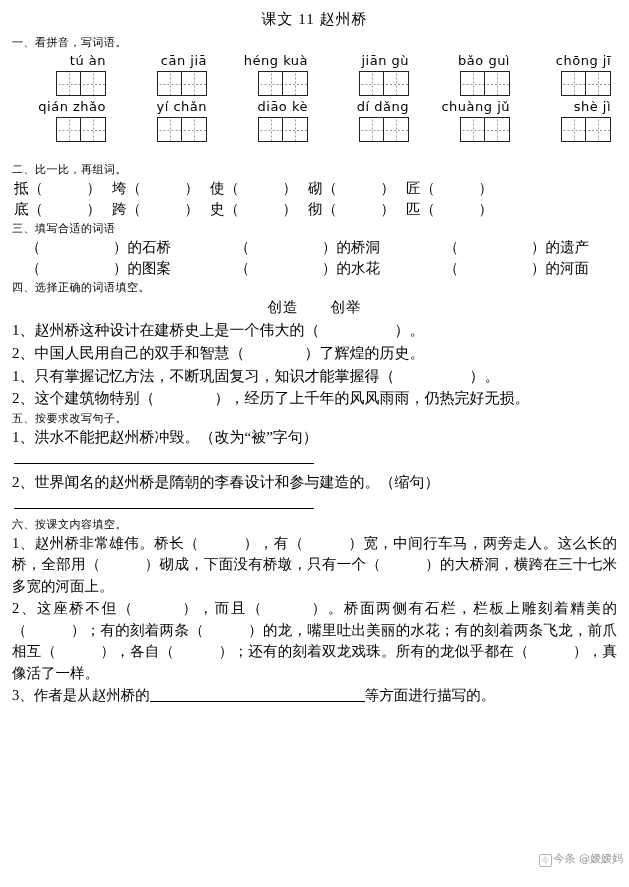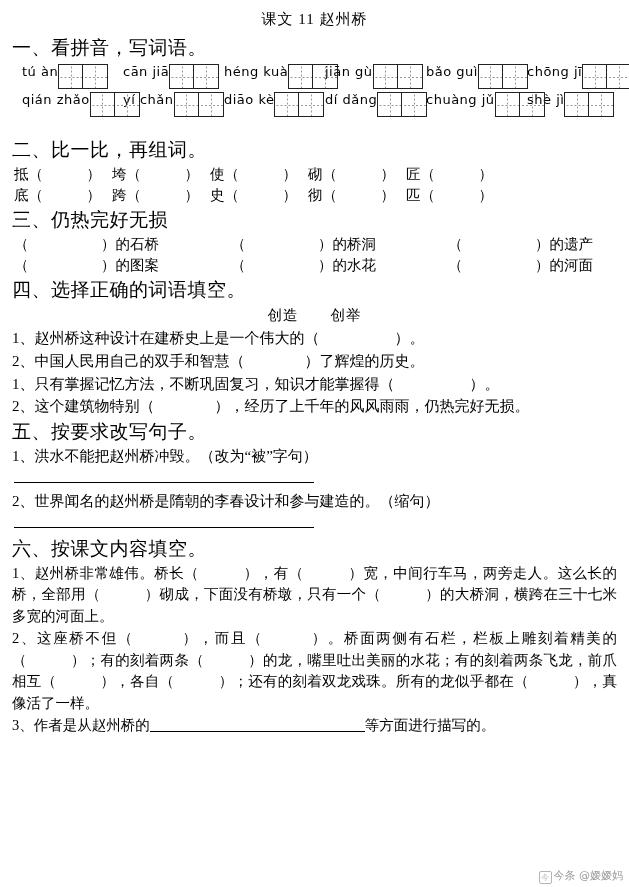--- a/index.html
+++ b/index.html
@@ -23,41 +23,41 @@
     padding: 8px 12px 0 12px;
   }
   .title {
     text-align: center;
     font-size: 15px;
     font-weight: normal;
     letter-spacing: 1px;
     margin: 2px 0 6px 0;
   }
   .sec {
-    font-size: 19px;
+    font-size: 11px;
     margin: 1px 0 1px 0;
     letter-spacing: 0.5px;
   }
   .line {
     font-size: 15px;
     margin: 1px 0;
     line-height: 1.45;
   }
   
   .pyrow {
     display: flex;
     justify-content: space-between;
     margin: 3px 0 0 0;
     padding: 0 6px 0 10px;
   }
   .pycell {
     width: 84px;
     display: flex;
-    flex-direction: row;
-    align-items: flex-start;
+    flex-direction: column;
+    align-items: flex-end;
   }
   .py {
     font-family: "DejaVu Sans", sans-serif;
     font-size: 13px;
     margin-bottom: 3px;
     white-space: nowrap;
     letter-spacing: 0.5px;
   }
   .grid {
     display: flex;
@@ -96,21 +96,21 @@
     padding-left: 2px;
   }
   .cmpitem {
     width: 98px;
     white-space: nowrap;
   }
   
   .fillrow {
     display: flex;
     font-size: 14.5px;
-    margin: 2px 0;
+    margin: 2px 12px;
     padding-left: 2px;
     gap: 48px;
   }
   .fillitem {
     width: 196px;
     white-space: nowrap;
   }
   .center-words {
     text-align: center;
     font-size: 14.5px;
@@ -133,21 +133,21 @@
   .uline {
     display: inline-block;
     border-bottom: 1px solid #000;
     width: 215px;
     height: 14px;
     vertical-align: -2px;
   }
   .watermark {
     position: absolute;
     right: 6px;
-    bottom: 3px;
+    bottom: 20px;
     font-size: 11px;
     color: #9a9a9a;
     font-family: "DejaVu Sans", sans-serif;
   }
   .wm-logo {
     display: inline-block;
     width: 11px;
     height: 11px;
     border: 1px solid #b5b5b5;
     border-radius: 2px;
@@ -267,21 +267,21 @@
     <div class="cmpitem">匠（　　　）</div>
   </div>
   <div class="cmprow">
     <div class="cmpitem">底（　　　）</div>
     <div class="cmpitem">跨（　　　）</div>
     <div class="cmpitem">史（　　　）</div>
     <div class="cmpitem">彻（　　　）</div>
     <div class="cmpitem">匹（　　　）</div>
   </div>
 
-  <div class="sec">三、仍热完好无损</div>
+  <div class="sec">三、填写合适的词语</div>
   <div class="fillrow">
     <div class="fillitem">（　　　　　）的石桥</div>
     <div class="fillitem">（　　　　　）的桥洞</div>
     <div class="fillitem">（　　　　　）的遗产</div>
   </div>
   <div class="fillrow">
     <div class="fillitem">（　　　　　）的图案</div>
     <div class="fillitem">（　　　　　）的水花</div>
     <div class="fillitem">（　　　　　）的河面</div>
   </div>

